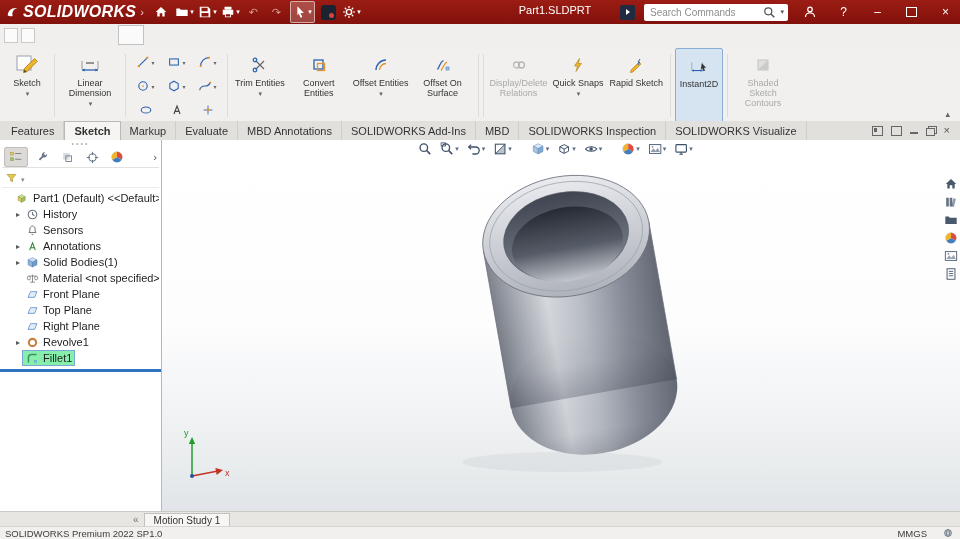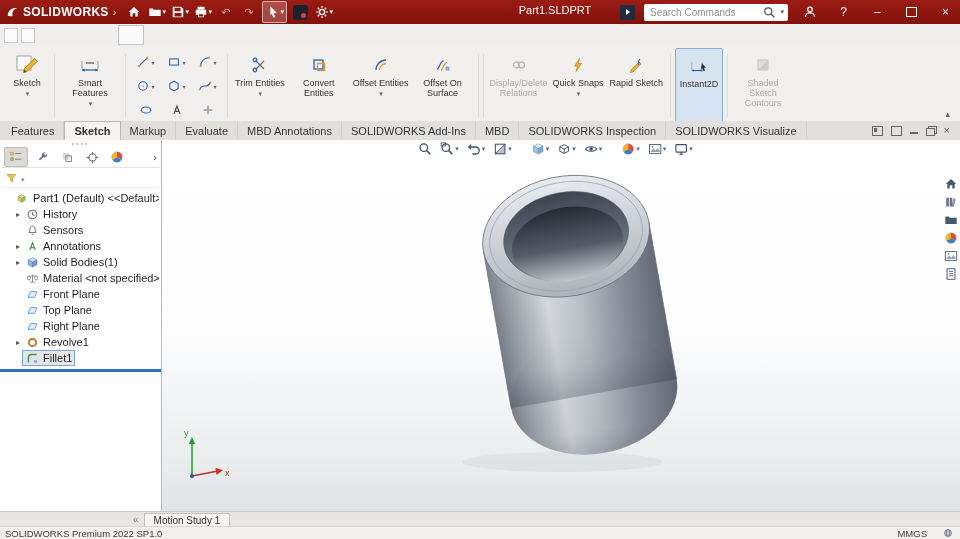--- a/index.html
+++ b/index.html
@@ -5,21 +5,21 @@
   html,body{margin:0;padding:0;background:#fff}
   body{font-family:"Liberation Sans",sans-serif;-webkit-font-smoothing:antialiased}
   .app{position:relative;width:960px;height:539px;overflow:hidden;background:#fff;font-size:11px;color:#222}
   svg{display:block}
   .s12{width:13px;height:13px}.s14{width:14px;height:14px}.s16{width:16px;height:16px}.s20{width:20px;height:20px}.s24{width:24px;height:24px}
 
   
   .titlebar{position:absolute;top:0;left:0;right:0;height:24px;background:linear-gradient(#9b1d14,#82110b);display:flex;align-items:center;color:#fff}
   .tb-left{display:flex;align-items:center;padding-left:6px;position:relative;z-index:2}
   .logo{display:flex;align-items:center;gap:3px}
-  .brand{font-weight:bold;font-size:12px;letter-spacing:.3px}
+  .brand{font-style:italic;font-weight:bold;font-size:16px;letter-spacing:.3px}
   .tb-chev{margin:0 6px 0 4px;font-size:11px;color:#f2cdc8;cursor:default}
   .tb-ic{height:20px;min-width:21px;display:flex;align-items:center;justify-content:center;color:#fff;padding:0 1px}
   .tb-ic.dimmed{color:#d79d96}
   .cdown::after{content:"▾";font-size:7px;margin-left:1px;color:inherit}
   .pressedbox{background:rgba(255,255,255,.22);border:1px solid rgba(255,255,255,.55);border-radius:2px;margin:0 2px}
   .tb-badge{width:15px;height:15px;border-radius:3px;background:#1c2330;margin:0 4px;position:relative}
   .tb-badge::after{content:"";position:absolute;right:2px;bottom:2px;width:5px;height:5px;border-radius:50%;background:#d9453a}
   .tb-title{position:absolute;left:calc(50% + 75px);transform:translateX(-50%);top:0;height:20px;display:flex;align-items:center;font-size:11px;color:#fff;pointer-events:none;z-index:1}
   .tb-right{margin-left:auto;display:flex;align-items:center;gap:9px;padding-right:2px;position:relative;z-index:2}
   .scope{width:15px;height:15px;border-radius:2px;background:#202a40;display:flex;align-items:center;justify-content:center}
@@ -80,21 +80,21 @@
   .pfilter{position:absolute;top:29px;left:2px;right:2px;height:18px;display:flex;align-items:center;gap:2px;border-bottom:1px solid #ededed;padding:0 3px;color:#777}
   .pfilter .cdown::after{font-size:7px;color:#888}
   .tree{position:absolute;top:50px;left:0;right:0;bottom:0;font-size:11px;overflow:hidden}
   .trow{display:flex;align-items:center;height:16px;padding-left:3px;white-space:nowrap;cursor:default}
   .trow .tw{width:10px;flex:none;text-align:center;color:#555;font-size:8px}
   .trow .tw.arr::before{content:"▸"}
   .pair{display:flex;align-items:center;min-width:0;padding:0 2px}
   .ti{width:15px;height:14px;flex:none;display:flex;align-items:center;justify-content:center;margin-right:3px;color:#6b7280}
   .tl{overflow:hidden;color:#1e1e1e}
   .child{padding-left:13px}
-  .trow.selected .pair{background:#e5e5e5;box-shadow:0 0 0 1px #79a7d6}
+  .trow.selected .pair{background:#86efac;box-shadow:0 0 0 1px #79a7d6}
   .rollback{height:3px;background:#2f74c0;margin-top:3px;cursor:row-resize}
 
   .viewport{position:absolute;left:162px;right:0;top:0;bottom:0;overflow:hidden;background:linear-gradient(180deg,#ffffff 0%,#fdfdfe 50%,#e9eced 88%,#e0e4e8 100%)}
   .ringsvg{position:absolute;inset:0;width:100%;height:100%}
   .hud{position:absolute;top:1px;left:50%;transform:translateX(-52%);display:flex;align-items:center;gap:6px;color:#3e5068}
   .hitem{display:flex;align-items:center;padding:1px}
   .hitem.cdown::after{font-size:7px;color:#5c6d83}
   .hgap{width:5px}
   .taskpane{position:absolute;right:1px;top:36px;display:flex;flex-direction:column;gap:2px;color:#49596d}
   .tpitem{width:17px;height:16px;display:flex;align-items:center;justify-content:center}
@@ -455,21 +455,21 @@
       </div>
     </div>
     <div class="rdiv"></div>
     <div class="rgroup">
       <div class="rbtn">
         <span class="bicon">
             <svg class="s24">
               <use href="#i-dim"></use>
             </svg>
           </span>
-        <span>Smart Features</span>
+        <span>Linear Dimension</span>
         <span class="bcaret cdown"></span>
       </div>
     </div>
     <div class="rdiv"></div>
     <div class="rgroup">
       <div class="sgrid">
         <span class="scell cdown">
             <svg class="s14">
               <use href="#i-line"></use>
             </svg>

